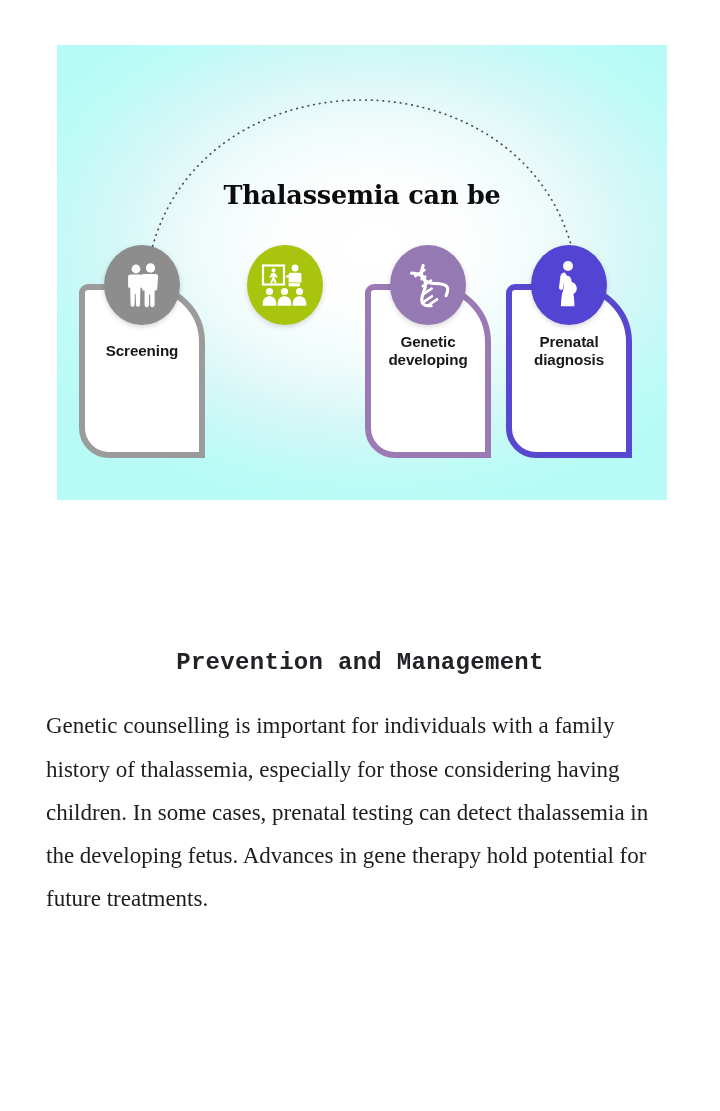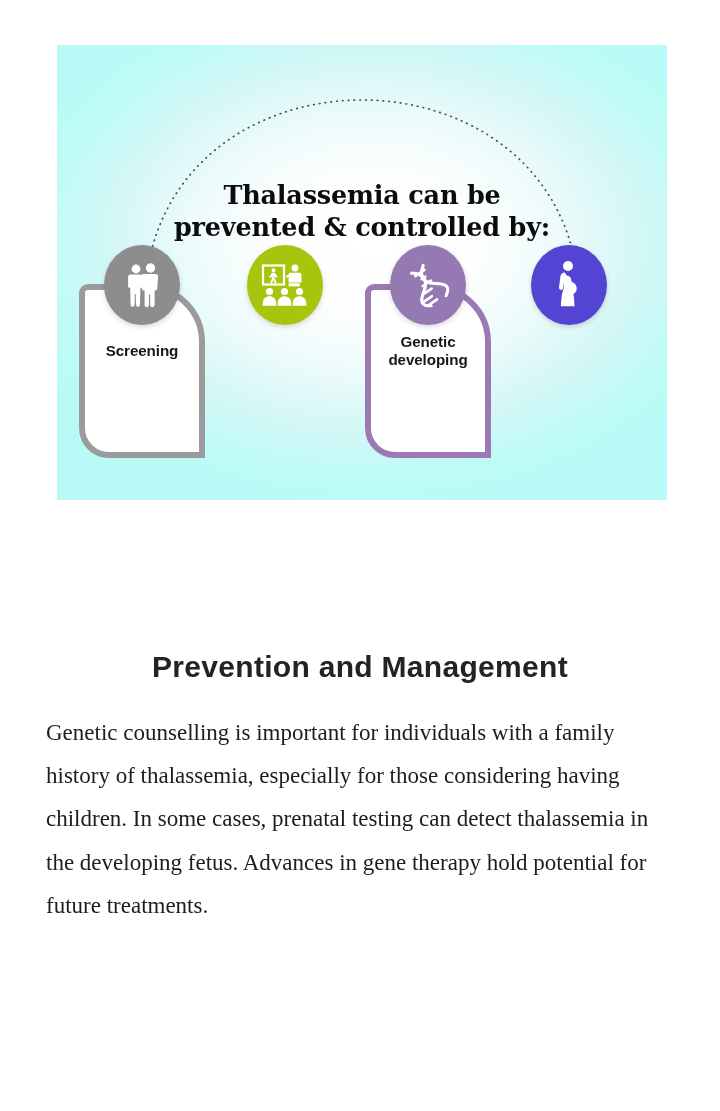--- a/index.html
+++ b/index.html
@@ -131,23 +131,23 @@
     position: absolute;
     left: 0;
     top: 560px;
     width: 720px;
     padding: 0 30px;
   }
   .article-title {
     margin: 0;
     padding: 90px 0 0 0;
     text-align: center;
-    font-family: Liberation Sans, sans-serif;
+    font-family: Liberation Mono, monospace;
     font-weight: bold;
-    font-size: 30px;
+    font-size: 24px;
     line-height: 1.1;
     color: #232327;
     letter-spacing: 0.3px;
   }
   .article-body {
     margin: 0;
     padding: 28px 16px 0 16px;
     text-align: left;
     font-family: "Liberation Serif", serif;
     font-size: 23px;
@@ -162,21 +162,20 @@
 
   <div class="infographic-wrap">
     <div class="infographic">
 
       <svg class="info-svg" viewBox="0 0 610 455">
         <path d="M 88 247 C 96 120 200 55 305 55 C 410 55 514 120 522 247" fill="none" stroke="#4d4d4d" stroke-width="1.7" stroke-linecap="round" stroke-dasharray="0.6 5.2"></path>
       </svg>
 
       <div class="headline">
         <span>Thalassemia can be</span>
-        <span class="l2">prevented &amp; controlled by:</span>
       </div>
 
       <div class="cards">
 
         <div class="card c0">
           <div class="card-label">
             <span>Screening</span>
           </div>
         </div>
         <div class="bubble b0">
@@ -231,20 +230,28 @@
               <path d="M17.5 8.5 L28.5 8.5" stroke-width="2.6"></path>
               <path d="M21 14.5 L25.5 14.5" stroke-width="2.6"></path>
               <path d="M18 21 L28 21" stroke-width="2.6"></path>
               <path d="M14 28 L24 28" stroke-width="2.6"></path>
               <path d="M10 34.5 L20 34.5" stroke-width="2.6"></path>
               <path d="M12.5 40 L22.5 40" stroke-width="2.6"></path>
             </g>
           </svg>
         </div>
 
+        <div class="card c3">
+          <div class="card-label">
+            <div>
+              <span>Prenatal</span>
+              <span>diagnosis</span>
+            </div>
+          </div>
+        </div>
         <div class="bubble b3">
           <svg width="30" height="50" viewBox="0 0 30 50" fill="#ffffff">
             <circle cx="14" cy="6" r="5"></circle>
             <path d="M10.8 12.4c-2.6 0-4.1 1.8-4.4 4.2L5 27.6c-.15 1.2.7 2.2 1.9 2.3 1.15.1 2.1-.7 2.25-1.85l.75-6.1v4.2c0 2.1-1 4.3-1.6 6.9-.75 3.2-1.3 8.5-1.4 13.1h13.6c-.1-4.8-.5-8.9-1.1-12.1 2.1-.9 3.4-3 3.4-5.5 0-3.2-2.2-5.9-5.2-6.6l-.25-1.9c-.3-2.4-1.8-4.2-4.4-4.2z"></path>
           </svg>
         </div>
 
       </div>
     </div>
   </div>

